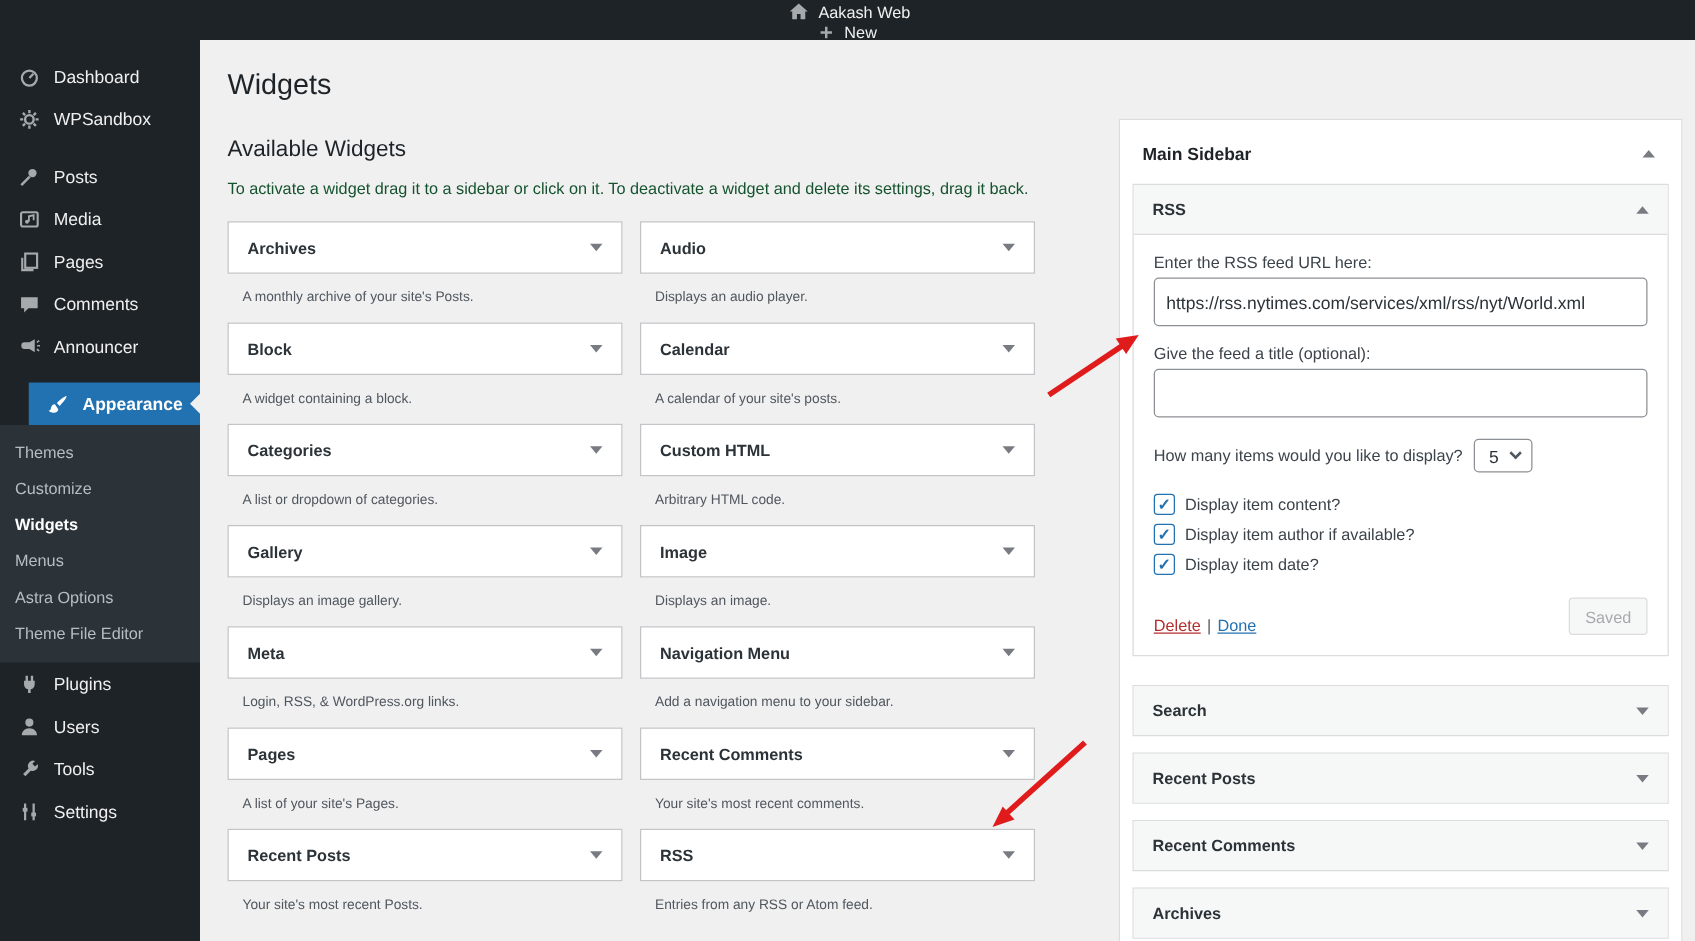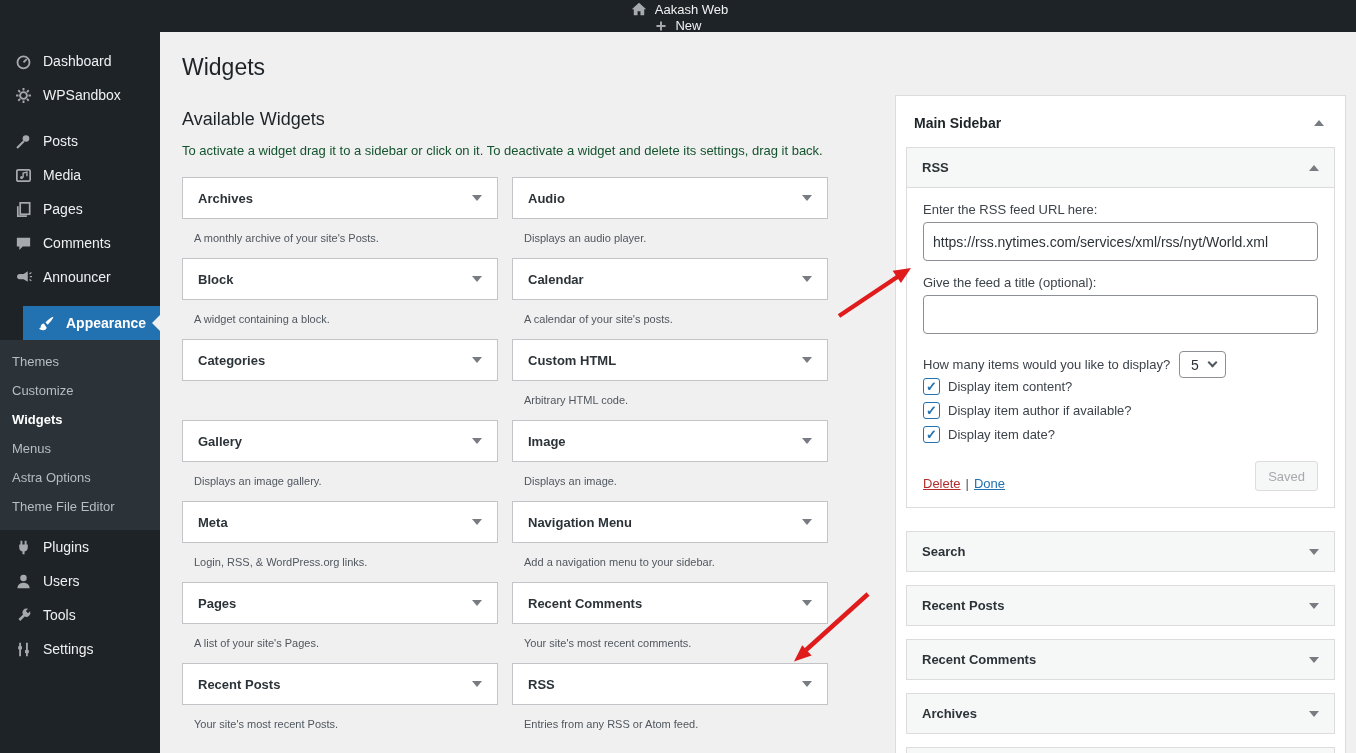--- a/index.html
+++ b/index.html
@@ -77,21 +77,21 @@
   .widgetbox.open .wb-head { border-bottom:1px solid #dcdcde; }
   .widgetbox.collapsed .wb-head { background:#f6f7f7; height:39px; }
   .widgetbox.partial { height:18px; background:#f6f7f7; margin-bottom:0; }
   .rss-body { padding:14px 16px 16px; font-size:13px; color:#3c434a; }
   .field-label { display:block; margin:0 0 5px; }
   .text-input {
     width:100%; height:39px; border:1px solid #8c8f94; border-radius:4px;
     padding:0 9px; font-size:14px; color:#2c3338; font-family:inherit; background:#fff;
   }
   .gap14 { height:14px; }
-  .items-row { display:flex; align-items:center; gap:9px; margin:17px 0 0; }
+  .items-row { display:flex; align-items:center; gap:9px; margin:17px 0 17px; }
   .select {
     width:47px; height:27px; border:1px solid #8c8f94; border-radius:4px; background:#fff;
     display:flex; align-items:center; justify-content:space-between; padding:0 9px 0 11px;
     font-size:14px; color:#2c3338; cursor:pointer;
   }
   .select .chev { width:7px; height:7px; border-right:2px solid #50575e; border-bottom:2px solid #50575e; transform:rotate(45deg); margin-top:-4px; }
   .chk-row { display:flex; align-items:center; gap:8px; margin:0 0 7px; }
   .checkbox {
     width:17px; height:17px; border:1px solid #2271b1; border-radius:3px; background:#fff;
     color:#2271b1; font-size:13px; line-height:15px; text-align:center; font-weight:700; cursor:pointer; flex:0 0 auto;
@@ -295,20 +295,21 @@
             <span class="tri-down"></span>
           </div>
           <div class="wdesc">A calendar of your site's posts.</div>
         </div>
 
         <div class="wcell">
           <div class="wcard">
             <span class="wname">Categories</span>
             <span class="tri-down"></span>
           </div>
+          <div class="wdesc">A list or dropdown of categories.</div>
         </div>
 
         <div class="wcell">
           <div class="wcard">
             <span class="wname">Custom HTML</span>
             <span class="tri-down"></span>
           </div>
           <div class="wdesc">Arbitrary HTML code.</div>
         </div>
 

